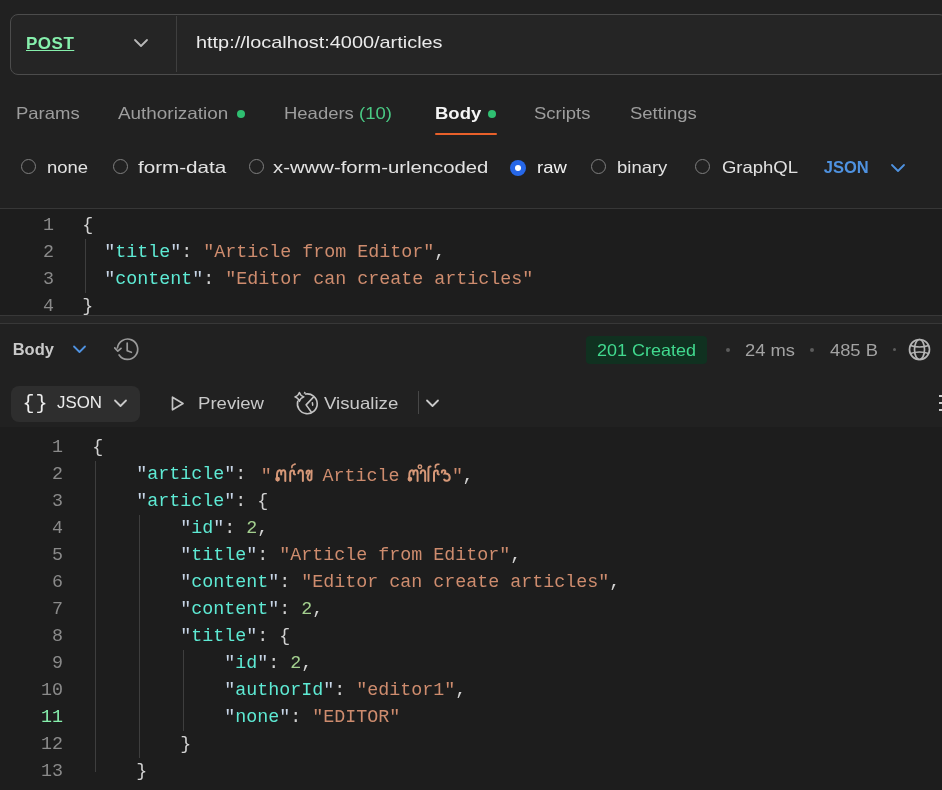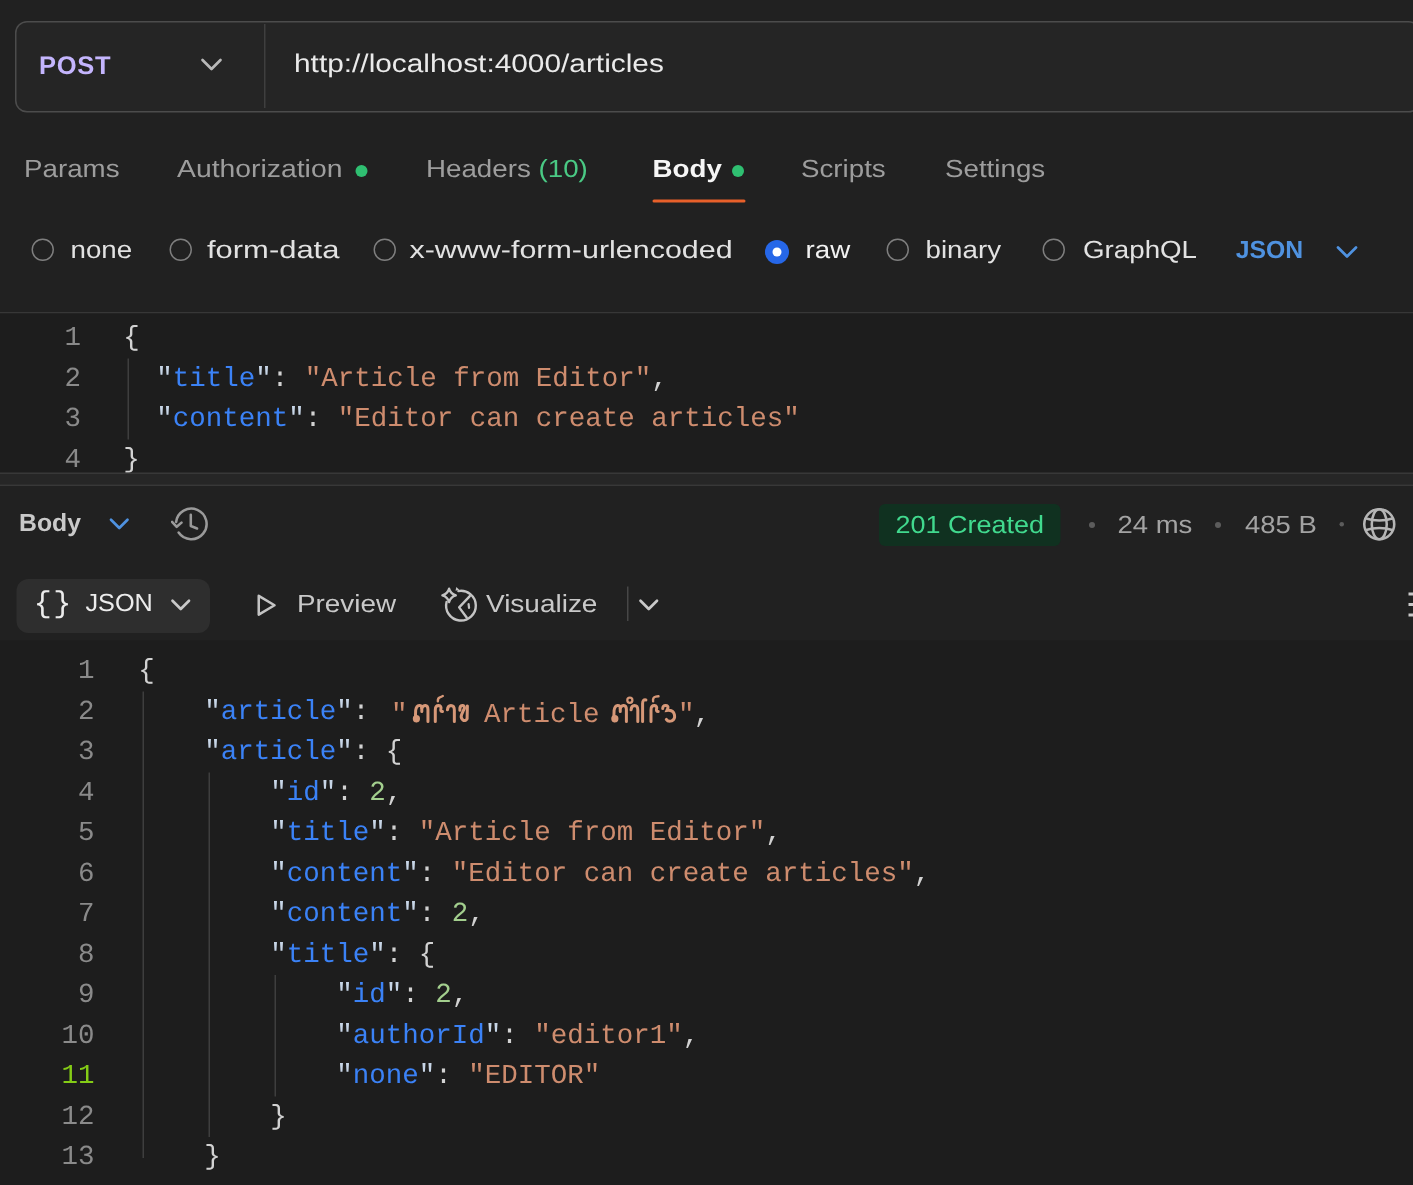--- a/index.html
+++ b/index.html
@@ -1,31 +1,31 @@
 <!DOCTYPE html>
 <html><head><meta charset="utf-8"><style>
 html,body{margin:0;padding:0;background:#212121;}
 #app{position:relative;width:942px;height:790px;overflow:hidden;background:#212121;font-family:"Liberation Sans",sans-serif;}
 .abs{position:absolute;}
 .mono{font-family:"Liberation Mono",monospace;font-size:18.33px;line-height:27px;white-space:pre;}
-.q{color:#c7d5e6}.k{color:#3b82f6}.s{color:#ce8c6e}.p{color:#d2d2d2}.n{color:#a3cf8e}
+.q{color:#c7d5e6}.k{color:#5eead4}.s{color:#ce8c6e}.p{color:#d2d2d2}.n{color:#a3cf8e}
 .gut{position:absolute;text-align:right;color:#8a8a8a;font-family:"Liberation Mono",monospace;font-size:18.33px;line-height:27px;}
 .guide{position:absolute;width:1px;background:#3e3e3e;}
 .tab{position:absolute;font-size:16.5px;color:#9d9d9d;transform:scaleX(1.12);transform-origin:0 50%;}
 .dotg{position:absolute;width:8px;height:8px;border-radius:50%;background:#2fbf71;}
 .radio{position:absolute;width:13px;height:13px;border-radius:50%;border:1.5px solid #7f7f7f;}
 .rlabel{position:absolute;font-size:16.5px;color:#e2e2e2;transform:scaleX(1.12);transform-origin:0 50%;}
 .sep{position:absolute;width:4px;height:4px;border-radius:50%;background:#5c5c5c;}
 .meta{position:absolute;font-size:16.5px;color:#a3a3a3;transform:scaleX(1.11);transform-origin:0 50%;}
 </style></head>
 <body>
 <div id="app">
 
 <div class="abs" style="left:10px;top:14px;width:935px;height:59px;border:1px solid #4c4c4c;border-radius:8px;background:#252525;"></div>
-<div class="abs" style="left:26px;top:34px;font-size:17px;font-weight:bold;letter-spacing:0.5px;color:#c4b5fd;line-height:20px;">POST</div>
+<div class="abs" style="left:26px;top:34px;font-size:17px;font-weight:bold;letter-spacing:0.5px;color:#86efac;line-height:20px;text-decoration:underline;">POST</div>
 <svg class="abs" style="left:133px;top:38px;" width="16" height="10" viewBox="0 0 16 10">
       <path d="M2 2 L8 8 L14 2" stroke="#b8b8b8" stroke-width="1.8" fill="none" stroke-linecap="round" stroke-linejoin="round"></path>
     </svg>
 <div class="abs" style="left:176px;top:16px;width:1px;height:56px;background:#3f3f3f;"></div>
 <div class="abs" style="left:196px;top:33px;font-size:17px;color:#eaeaea;line-height:20px;transform:scaleX(1.17);transform-origin:0 50%;">http://localhost:4000/articles</div>
 
 <div class="tab" style="left:16px;top:104px;">Params</div>
 <div class="tab" style="left:117.8px;top:104px;transform:scaleX(1.145);">Authorization</div>
 <div class="dotg" style="left:237px;top:110px;"></div>
 <div class="tab" style="left:284px;top:104px;">Headers <span style="color:#4ac984;">(10)</span></div>
@@ -109,21 +109,21 @@
 <div class="abs" style="left:324px;top:393.5px;font-size:16.5px;color:#c9c9c9;transform:scaleX(1.13);transform-origin:0 50%;">Visualize</div>
 <div class="abs" style="left:418px;top:391px;width:1px;height:23px;background:#474747;"></div>
 <svg class="abs" style="left:425px;top:399px;" width="15" height="9" viewBox="0 0 15 9">
       <path d="M2 1.5 L7.5 7 L13 1.5" stroke="#c9c9c9" stroke-width="1.8" fill="none" stroke-linecap="round" stroke-linejoin="round"></path>
     </svg>
 <div class="abs" style="left:938.5px;top:394.5px;width:4px;height:2.5px;background:#c9c9c9;"></div>
 <div class="abs" style="left:938.5px;top:401.5px;width:4px;height:2.5px;background:#c9c9c9;"></div>
 <div class="abs" style="left:938.5px;top:408.5px;width:4px;height:2.5px;background:#c9c9c9;"></div>
 
 <div class="abs" style="left:0;top:427px;width:942px;height:363px;background:#1d1d1d;"></div>
-<div class="gut" id="rgut" style="left:0;top:434px;width:63px;">1<br>2<br>3<br>4<br>5<br>6<br>7<br>8<br>9<br>10<br><span style="color:#84cc16;">11</span><br>12<br>13</div>
+<div class="gut" id="rgut" style="left:0;top:434px;width:63px;">1<br>2<br>3<br>4<br>5<br>6<br>7<br>8<br>9<br>10<br><span style="color:#86efac;">11</span><br>12<br>13</div>
 <div class="guide" style="left:94.9px;top:460.5px;height:311px;"></div>
 <div class="guide" style="left:138.9px;top:514.5px;height:243px;"></div>
 <div class="guide" style="left:182.9px;top:649.5px;height:81px;"></div>
 <div class="mono abs" id="rcode" style="left:92.2px;top:434px;"><span class="p">{</span>
 <span>    </span><span class="q">"</span><span class="k">article</span><span class="q">"</span><span class="p">: </span><svg width="218" height="27" style="vertical-align:top;" viewBox="0 0 218 27">
         <text x="3.7" y="20" font-family="Liberation Mono" font-size="18.33" fill="#ce8c6e">"</text>
         <g fill="none" stroke="#d69878" stroke-width="2" stroke-linecap="round">
           <circle cx="20.6" cy="18.1" r="1.4"></circle>
           <path d="M20.6 19.6 Q19.6 16 20.1 12.6 Q20.5 9.6 22.5 9.3 Q24.2 9.2 24.2 11.2 L24.2 13.4"></path>
           <path d="M24.2 11 Q25.2 9.2 26.6 9.3 Q28.3 9.4 28.3 12 L28.3 20"></path>

